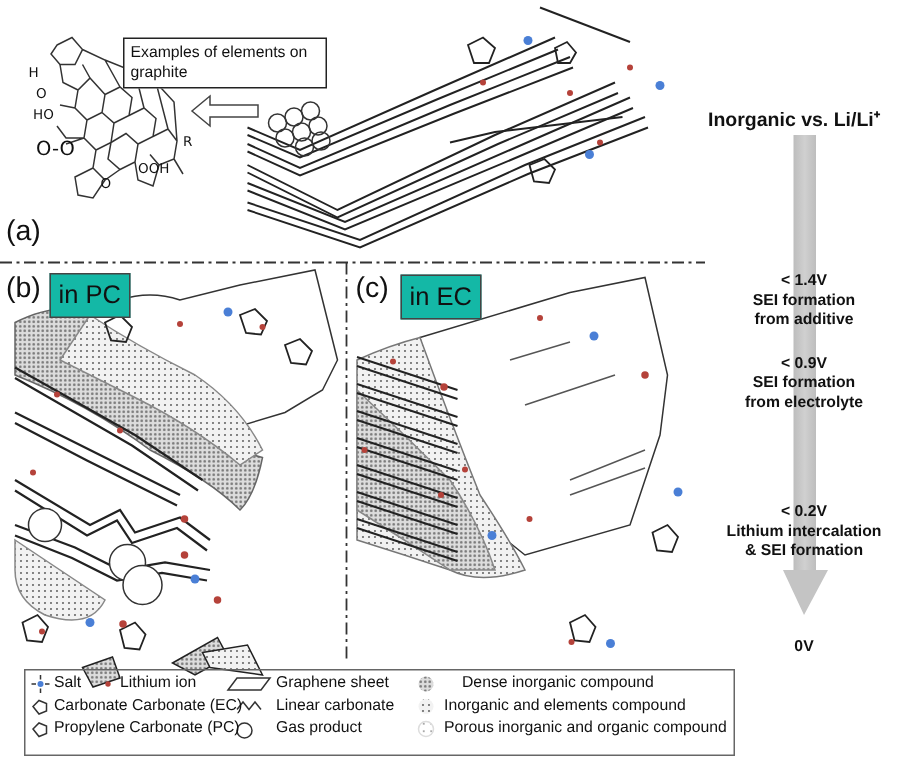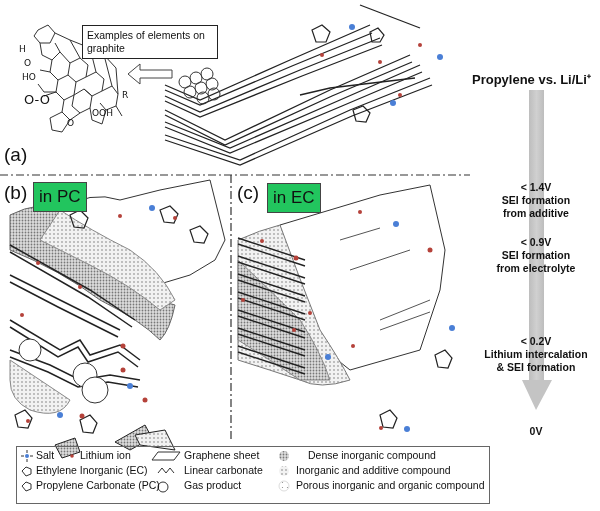--- a/index.html
+++ b/index.html
@@ -1,21 +1,21 @@
 <!DOCTYPE html>
 <html><head>
 <meta charset="utf-8">
 <style>
   html,body{margin:0;padding:0;background:#fff;}
   body{width:600px;height:511px;position:relative;overflow:hidden;font-family:"Liberation Sans",sans-serif;color:#111;}
   svg{position:absolute;left:0;top:0;}
   .lbl{position:absolute;font-family:"DejaVu Sans",sans-serif;}
   .callout{position:absolute;left:82px;top:25px;width:136px;height:34px;border:1px solid #222;font-size:10.5px;line-height:13px;padding:3px 4px;box-sizing:border-box;background:#fff;}
   .panel-tag{position:absolute;font-size:19px;}
-  .panel-box{position:absolute;border:1px solid #444;font-size:17px;padding:0 5px;height:28px;line-height:28px;background:#22c55e;}
+  .panel-box{position:absolute;border:1px solid #444;font-size:17px;padding:0 5px;height:28px;line-height:28px;background:#14b8a6;}
   .pot-title{position:absolute;left:472px;top:70px;font-weight:bold;font-size:13px;white-space:nowrap;}
   .pot-text{position:absolute;width:140px;text-align:center;font-weight:bold;font-size:10.5px;line-height:13px;}
   .legend{position:absolute;left:16px;top:446px;width:474px;height:58px;border:1px solid #666;box-sizing:border-box;}
   .leg{position:absolute;font-size:10.5px;white-space:nowrap;display:flex;align-items:center;}
 </style>
 </head>
 <body>
 
 <svg width="600" height="511" viewBox="0 0 600 511">
   <defs>
@@ -206,21 +206,21 @@
 <span class="lbl" style="left:122px;top:90px;font-size:9px">R</span>
 <span class="lbl" style="left:92px;top:108px;font-size:9px">OOH</span>
 <span class="lbl" style="left:67px;top:118px;font-size:9px">O</span>
 
 <div class="panel-tag" style="left:4px;top:144px">(a)</div>
 <div class="panel-tag" style="left:4px;top:182px">(b)</div>
 <div class="panel-box" style="left:33px;top:182px">in PC</div>
 <div class="panel-tag" style="left:237px;top:182px">(c)</div>
 <div class="panel-box" style="left:267px;top:183px">in EC</div>
 
-<div class="pot-title">Propylene vs. Li/Li⁺</div>
+<div class="pot-title">Inorganic vs. Li/Li⁺</div>
 
 <div class="pot-text" style="left:466px;top:181px">
   <div>&lt; 1.4V</div>
   <div>SEI formation</div>
   <div>from additive</div>
 </div>
 <div class="pot-text" style="left:466px;top:236px">
   <div>&lt; 0.9V</div>
   <div>SEI formation</div>
   <div>from electrolyte</div>
@@ -230,18 +230,18 @@
   <div>Lithium intercalation</div>
   <div>&amp; SEI formation</div>
 </div>
 <div class="pot-text" style="left:466px;top:425px">0V</div>
 
 <div class="legend"></div>
 <span class="leg" style="left:36px;top:449px">Salt</span>
 <span class="leg" style="left:80px;top:449px">Lithium ion</span>
 <span class="leg" style="left:184px;top:449px">Graphene sheet</span>
 <span class="leg" style="left:308px;top:449px">Dense inorganic compound</span>
-<span class="leg" style="left:36px;top:464px">Ethylene Inorganic (EC)</span>
+<span class="leg" style="left:36px;top:464px">Carbonate Carbonate (EC)</span>
 <span class="leg" style="left:184px;top:464px">Linear carbonate</span>
-<span class="leg" style="left:296px;top:464px">Inorganic and additive compound</span>
+<span class="leg" style="left:296px;top:464px">Inorganic and elements compound</span>
 <span class="leg" style="left:36px;top:479px">Propylene Carbonate (PC)</span>
 <span class="leg" style="left:184px;top:479px">Gas product</span>
 <span class="leg" style="left:296px;top:479px">Porous inorganic and organic compound</span>
 
 </body></html>

